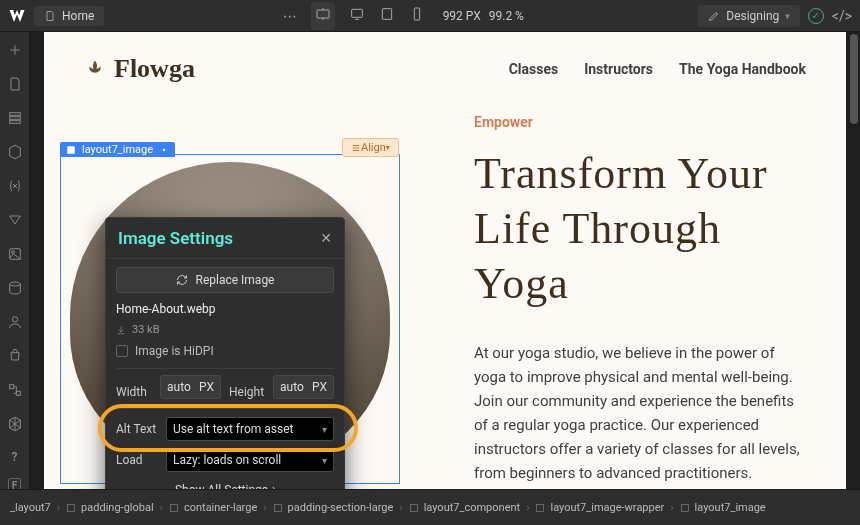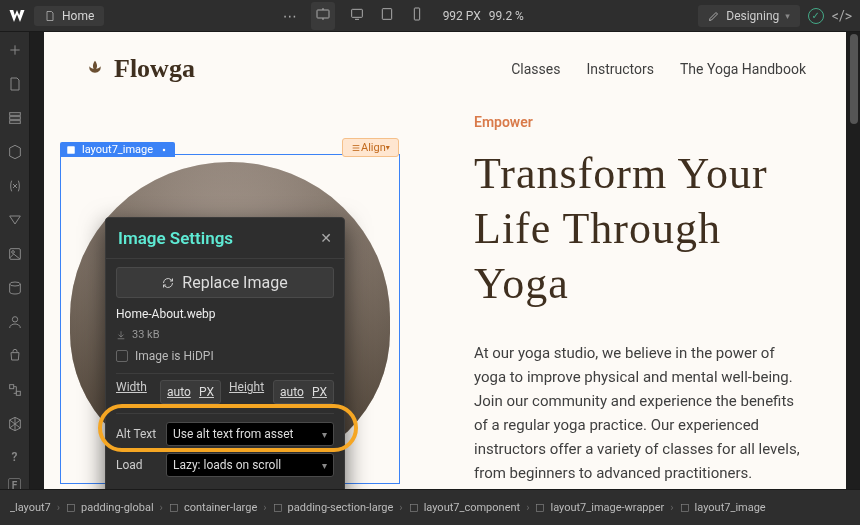--- a/index.html
+++ b/index.html
@@ -29,21 +29,21 @@
 .canvas { position:absolute; left:30px; top:32px; right:0; bottom:20px; background:#1e1e1e; overflow:hidden; }
 .page { position:absolute; left:14px; top:0; right:14px; bottom:0; background:#fdfaf6; }
 
 
 .site-header { display:flex; align-items:center; justify-content:space-between; padding:22px 40px 10px 40px; }
 .brand { display:flex; align-items:center; gap:8px; }
 .brand-mark { width:22px; height:22px; }
 .brand-mark svg { fill:#6b4f32; }
 .brand-text { font-family: Georgia, 'Times New Roman', serif; font-size:26px; color:#3f2f1f; font-weight:600; }
 .nav-links { display:flex; gap:26px; }
-.nav-links span { color:#3f3f3f; font-size:14px; }
+.nav-links span { color:#3f3f3f; font-size:14px;font-weight:bold; }
 
 .hero { display:flex; padding:10px 40px 0 40px; gap:40px; }
 .hero-left { width:350px; position:relative; }
 .hero-right { flex:1; padding-top:10px; }
 .eyebrow { color:#d97a4a; font-size:14px; font-weight:600; margin-bottom:16px; }
 .headline { font-family: Georgia, 'Times New Roman', serif; font-size:44px; line-height:1.25; color:#3f2f1f; font-weight:400; letter-spacing:1px; margin-bottom:30px; }
 .body-copy { color:#3f3f3f; font-size:15px; line-height:1.6; max-width:360px; }
 
 
 .selected-box { position:absolute; left:30px; top:122px; width:340px; height:330px; border:1px solid #3b82f6; }
@@ -52,32 +52,32 @@
 .align-btn { position:absolute; left:312px; top:106px; background:#ffe6d0; border:1px solid #f5c08a; color:#c26a1e; font-size:11px; padding:2px 8px; border-radius:3px; display:flex; align-items:center; gap:0; }
 .hero-image { position:absolute; left:40px; top:130px; width:320px; height:310px; border-radius:50% 50% 45% 45%; overflow:hidden; background:radial-gradient(circle at 50% 30%, #a89788 0%, #7a6a5a 50%, #4a3e30 100%); }
 .hero-image::after { content:""; position:absolute; inset:0; background:linear-gradient(180deg, rgba(200,200,210,0.2) 0%, rgba(70,60,50,0.5) 100%); }
 
 
 .popover { position:absolute; left:75px; top:185px; width:240px; background:#2e2e2e; border-radius:4px; box-shadow:0 8px 24px rgba(0,0,0,0.6); color:#ccc; font-size:12px; border:1px solid #3a3a3a; }
 .popover-header { display:flex; justify-content:space-between; align-items:center; padding:10px 12px; border-bottom:1px solid #3d3d3d; }
 .popover-header h3 { font-size:17px; color:#5eead4; font-weight:600; }
 .popover-header .close { color:#aaa; font-size:14px; cursor:pointer; }
 .popover-body { padding:8px 10px 12px 10px; display:flex; flex-direction:column; gap:7px; }
-.replace-btn { background:#3a3a3a; border:1px solid #4a4a4a; color:#ddd; padding:5px; border-radius:3px; display:flex; align-items:center; justify-content:center; gap:8px; font-size:16px; }
+.replace-btn { background:#3a3a3a; border:1px solid #4a4a4a; color:#ddd; padding:5px; border-radius:3px; display:flex; align-items:center; justify-content:center; gap:8px; font-size:12px; }
 .fn { color:#eee; font-size:12px; margin-top:2px; }
 .dim-line, .size-line { display:flex; align-items:center; gap:6px; color:#999; font-size:11px; }
 .dim-line svg, .size-line svg { width:10px; height:10px; stroke:#999; fill:none; stroke-width:1.5; }
 .hidpi-row { display:flex; align-items:center; gap:7px; color:#bbb; font-size:12px; padding:1px 0; }
 .hidpi-row .cb { width:12px; height:12px; border:1px solid #666; border-radius:2px; }
 .row { display:flex; align-items:center; gap:6px; }
 .row label { width:44px; color:#ccc; }
 .row .inp { flex:1; background:#000000; border:1px solid #4a4a4a; padding:4px 6px; border-radius:3px; color:#ddd; display:flex; align-items:center; justify-content:space-between; }
 .row .chev { color:#888; font-size:10px; }
 .wh-row { display:flex; gap:8px; align-items:center; padding-top:6px; border-top:1px solid #3d3d3d; margin-top:2px; }
-.wh-row .seg { display:flex; align-items:flex-start; gap:6px; flex:1;text-decoration:underline; }
+.wh-row .seg { display:flex; align-items:flex-end; gap:6px; flex:1; }
 .wh-row label { color:#ccc; font-size:12px; width:38px; }
 .wh-row .inp { flex:1; background:#3a3a3a; border:1px solid #4a4a4a; padding:4px 6px; border-radius:3px; color:#ddd; display:flex; justify-content:space-between; }
 .show-all { text-align:center; color:#ddd; font-size:12px; padding:4px 0 0 0; display:flex; justify-content:center; gap:4px; }
 
 
 .highlight-ring { position:absolute; left:68px; top:372px; width:260px; height:48px; border:4px solid #f5a623; border-radius:24px; pointer-events:none; }
 
 
 .breadcrumb { position:absolute; left:0; right:0; bottom:0; height:36px; background:#2e2e2e; color:#bbb; font-size:11px; display:flex; align-items:center; gap:6px; padding:14px 10px; overflow:hidden; border-top:1px solid #1a1a1a; }
 .breadcrumb .crumb { display:flex; align-items:center; gap:5px; white-space:nowrap; }

